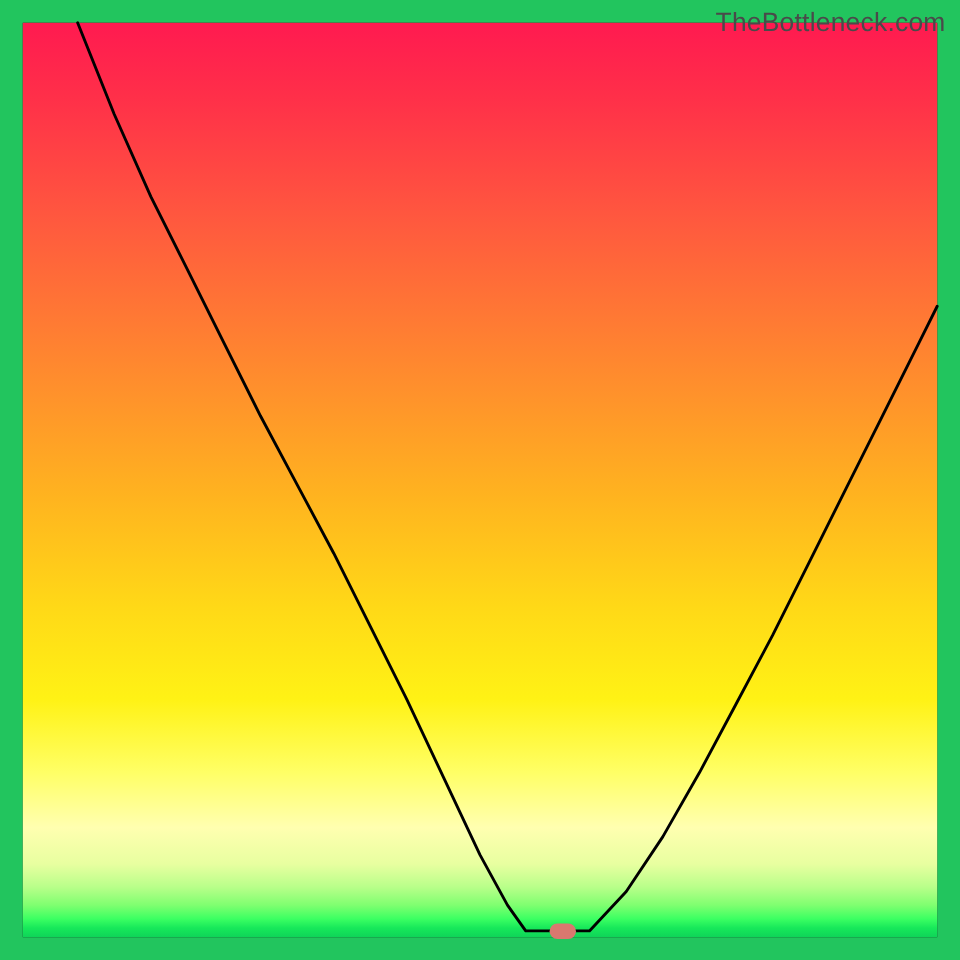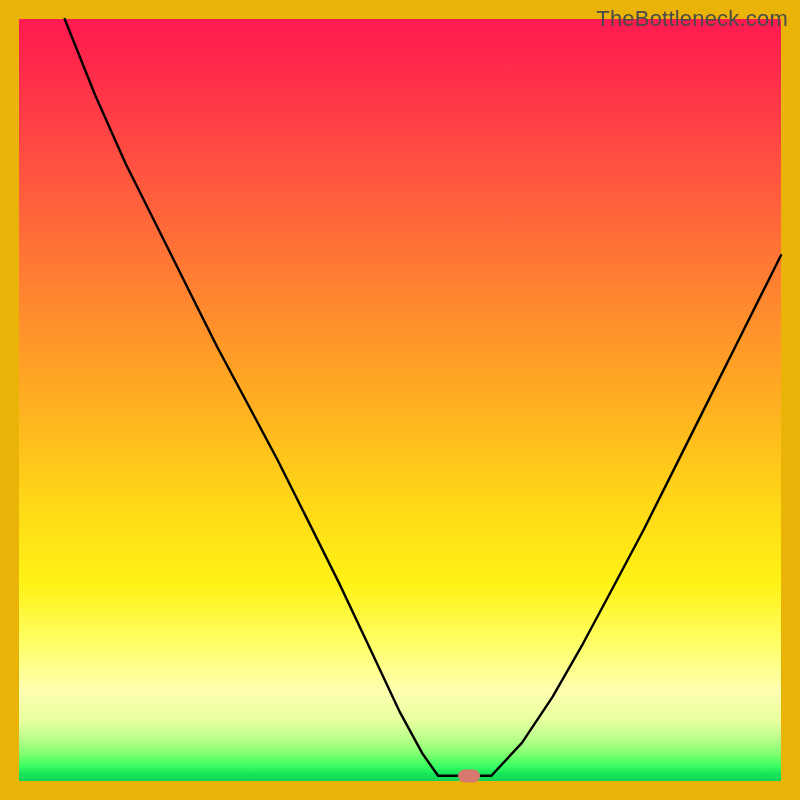--- a/index.html
+++ b/index.html
@@ -8,21 +8,21 @@
     width: 800px;
     height: 800px;
     background: #000;
     overflow: hidden;
     font-family: Arial, Helvetica, sans-serif;
   }
   .frame {
     position: relative;
     width: 800px;
     height: 800px;
-    background: #eab308;
+    background: #22c55e;
   }
   .watermark {
     position: absolute;
     top: 6px;
     right: 12px;
     color: #4a4a4a;
     font-size: 22px;
     font-weight: 500;
     letter-spacing: 0.2px;
     z-index: 20;

